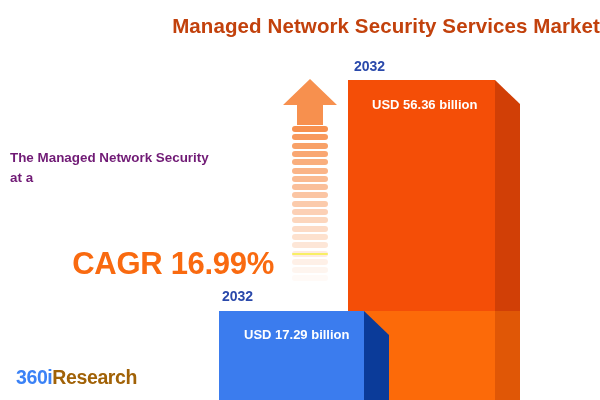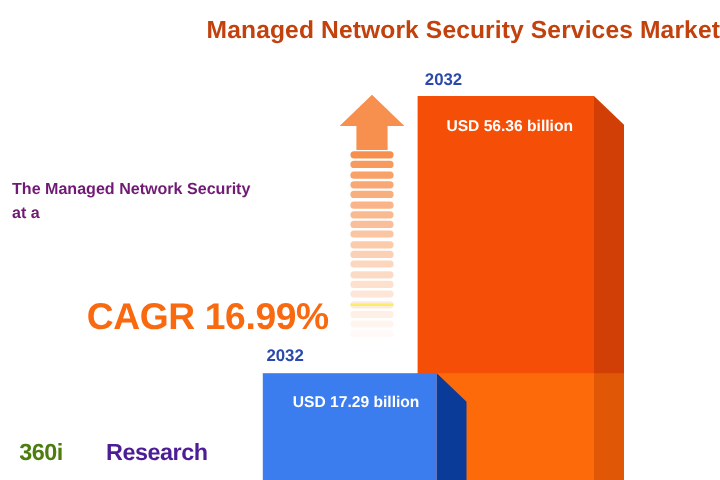--- a/index.html
+++ b/index.html
@@ -201,22 +201,22 @@
   
   .logo {
     position: absolute;
     left: 16px;
     top: 366px;
     font-size: 19.5px;
     font-weight: bold;
     letter-spacing: -0.4px;
     white-space: nowrap;
   }
-  .logo .logo-360i { color: #4d7c0f; }
-  .logo .logo-research { color: #4c1d95; padding-left: 36px; }
+  .logo .logo-360i { color: #3b82f6; }
+  .logo .logo-research { color: #a16207; }
 </style>
 </head>
 <body>
 
 <div id="canvas">
 
   <div class="title">Managed Network Security Services Market</div>
 
   <div class="statement">
     <div>The Managed  Network Security</div>

